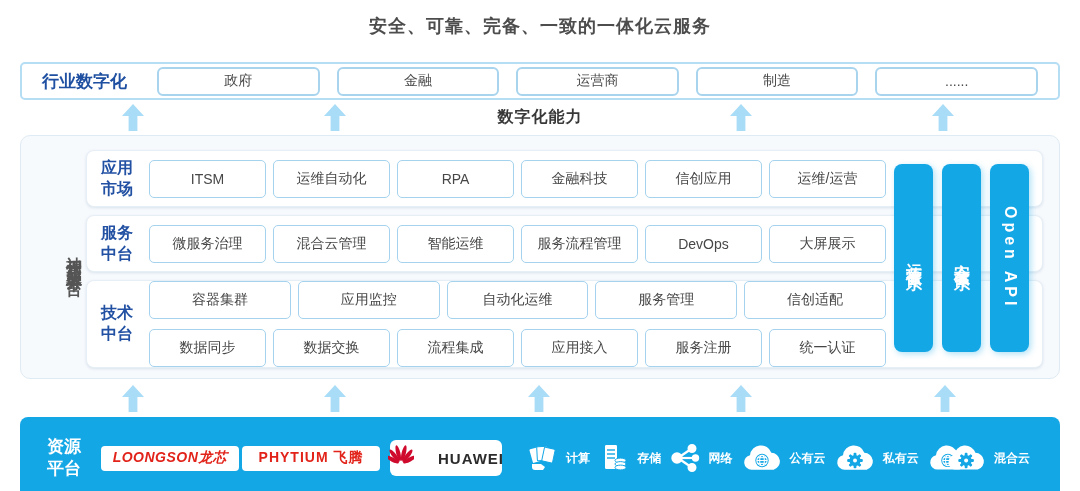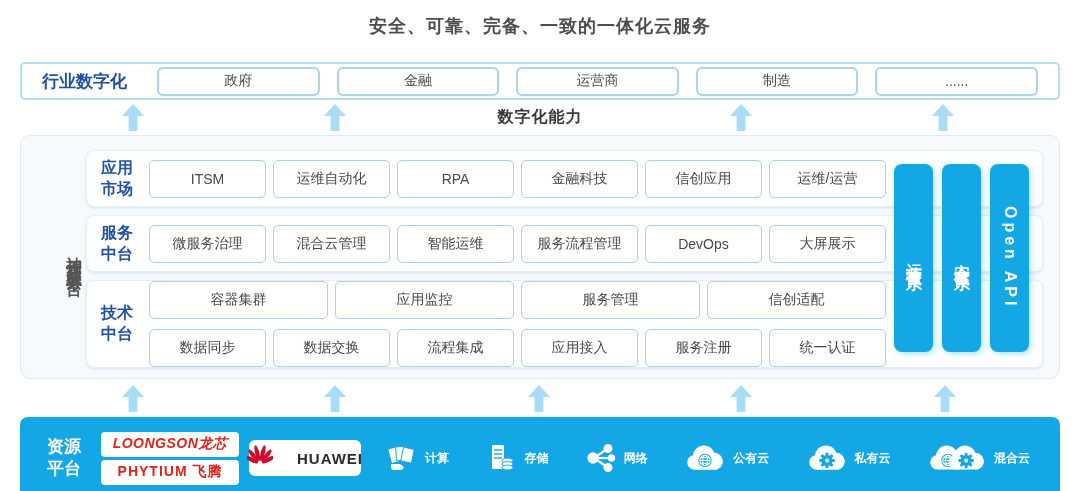--- a/index.html
+++ b/index.html
@@ -76,21 +76,21 @@
   
   .resource-bar{
     position:absolute;left:20px;top:417px;width:1040px;height:82px;
     background:#14a7e6;border-radius:8px;display:flex;align-items:center;
     padding:0 16px 0 27px;box-sizing:border-box;
   }
   .resource-label{
     color:#fff;font-weight:700;font-size:17px;line-height:1.3;width:36px;min-width:36px;
     margin-right:18px;
   }
-  .vendor-col{display:flex;flex-direction:column;gap:3px;margin-right:10px;}
+  .vendor-col{display:flex;gap:3px;margin-right:10px;}
   .vendor-box{
     background:#fff;border-radius:4px;width:138px;height:25px;
     display:flex;align-items:center;justify-content:center;
   }
   .loongson-text{color:#e2231a;font-weight:800;font-style:italic;font-size:14px;letter-spacing:.5px;white-space:nowrap;}
   .phytium-text{color:#e2231a;font-weight:700;font-size:14px;letter-spacing:1px;white-space:nowrap;}
   .huawei-box{
     background:#fff;border-radius:6px;width:112px;height:36px;
     display:flex;align-items:center;justify-content:center;gap:24px;
   }
@@ -153,20 +153,21 @@
               <div class="chip">大屏展示</div>
             </div>
           </div>
         </div>
         <div class="section-box tall">
           <div class="section-label">技术中台</div>
           <div class="section-rows">
             <div class="section-row">
               <div class="chip">容器集群</div>
               <div class="chip">应用监控</div>
+              <div class="chip">自动化运维</div>
               <div class="chip">服务管理</div>
               <div class="chip">信创适配</div>
             </div>
             <div class="section-row">
               <div class="chip">数据同步</div>
               <div class="chip">数据交换</div>
               <div class="chip">流程集成</div>
               <div class="chip">应用接入</div>
               <div class="chip">服务注册</div>
               <div class="chip">统一认证</div>

